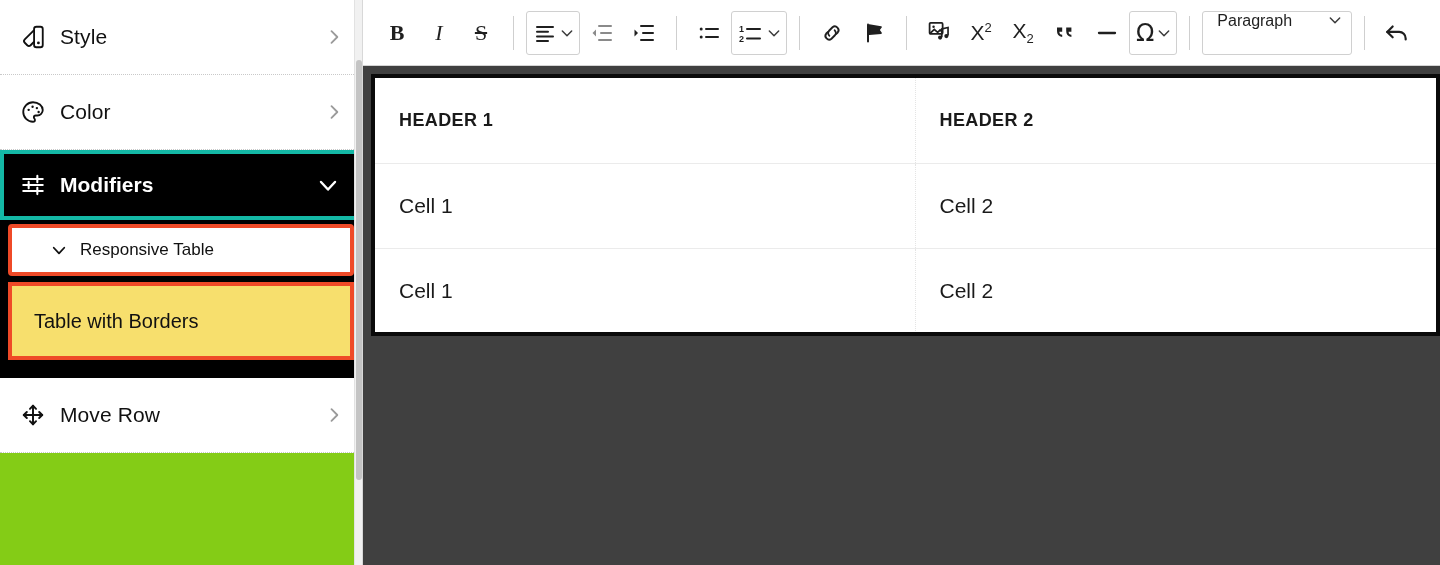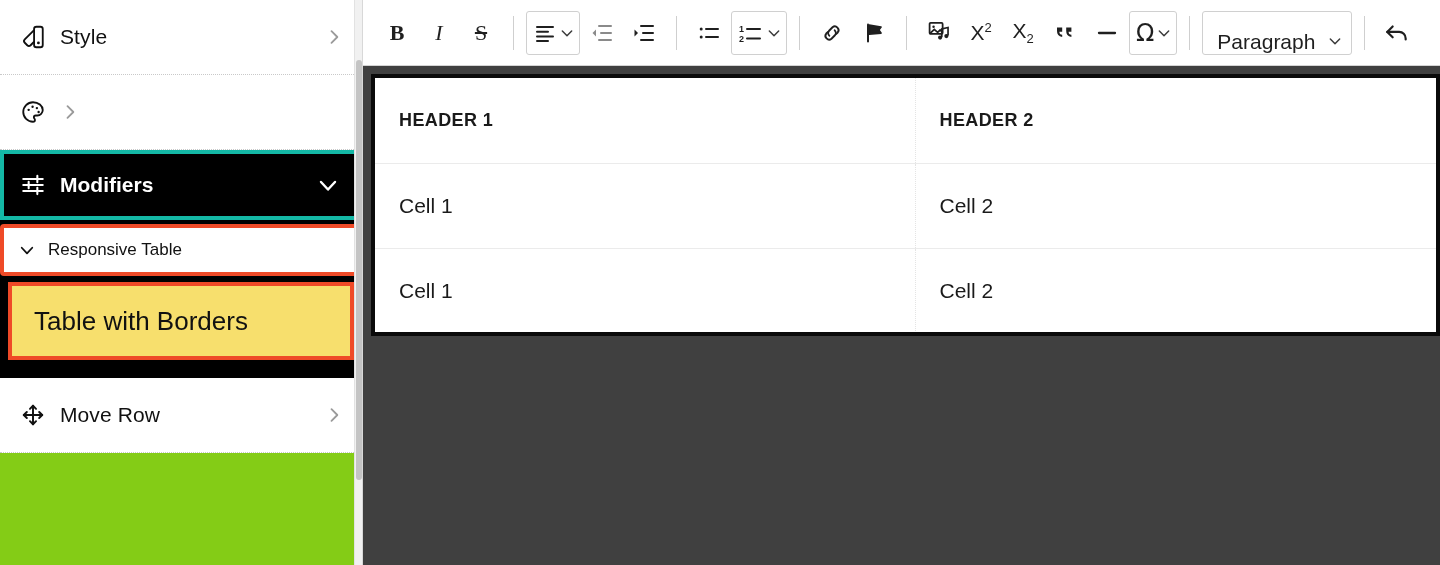--- a/index.html
+++ b/index.html
@@ -61,24 +61,25 @@
     gap: 14px;
   }
   .mod-row .lbl {
     font-size: 21px; color: #ffffff; font-weight: 700; flex: 1;
   }
   .chev-down-w { width: 24px; height: 24px; color:#ffffff; flex:0 0 auto;}
 
   
   .resp-outer { background: #000000; padding: 4px 0 0 0; }
   .resp-hl {
-    margin: 0 0;
+    margin: 0 8px;
     border: 4px solid #ef4a27;
     border-radius: 4px;
     background: #ffffff;
+    padding-left: 24px;
   }
   .resp-row {
     display: flex; align-items: center;
     height: 44px;
     background: #ffffff;
     border-radius: 2px;
     padding: 0 14px;
     gap: 12px;
   }
   .resp-row .lbl { font-size: 17px; color: #111111; font-weight: 400; }
@@ -92,21 +93,21 @@
     background: #f7df6d;
   }
   .opt-row {
     display: flex; align-items: center;
     height: 70px;
     background: #f7df6d;
     padding: 0 22px;
     border-bottom: 2px solid #1a1a1a;
   }
   .opt-row:last-child { border-bottom: none; }
-  .opt-row .lbl { font-size: 26px; color: #111111; }
+  .opt-row .lbl { font-size: 20px; color: #111111; }
 
   .black-gap { height: 18px; background:#000000; }
 
   
   #side-scroll {
     position:absolute; top:0; right:0; width: 8px; height: 565px;
     background:#f1f1f1; border-left:1px solid #e2e2e2;
   }
   #side-scroll .thumb {
     position:absolute; left:1px; top:60px; width:6px; height:420px;
@@ -149,25 +150,25 @@
     border-radius: 3px;
     background: #ffffff;
     padding: 0 4px 0 6px;
     gap: 2px;
     flex: 0 0 auto;
     cursor: pointer;
   }
   .tb-split .g { display:flex; align-items:center; justify-content:center; color:#1f1f1f; }
   .tb-split .cd { width: 16px; height: 16px; color: #3a3a3a; }
   .tb-dropdown {
-    display:flex; align-items:flex-end; justify-content:space-between;
+    display:flex; align-items:flex-start; justify-content:space-between;
     height: 44px; min-width: 150px;
     border: 1px solid #d0d0d0; border-radius: 3px;
     background:#fff; padding: 0 8px 0 14px; gap: 10px;
-    font-size: 21px; color:#1f1f1f; cursor:pointer;
+    font-size: 16px; color:#1f1f1f; cursor:pointer;
     flex: 0 0 auto;
   }
   .bold-g { font-weight: 700; font-size: 22px; font-family:"Liberation Serif", serif; }
   .ital-g { font-style: italic; font-size: 22px; font-family:"Liberation Serif", serif; }
   .strike-g { font-size: 22px; text-decoration: line-through; font-family:"Liberation Serif", serif;}
   .sup-g { font-size: 21px; }
   .sup-g sup, .sup-g sub { font-size: 13px; }
   .omega-g { font-size: 24px; font-family:"DejaVu Sans", sans-serif; }
 
   
@@ -223,20 +224,21 @@
     <div class="side-row">
       <span class="ico">
         <svg viewBox="0 0 24 24" width="26" height="26" fill="none" stroke="#111" stroke-width="1.7">
           <path d="M12 3a9 9 0 1 0 0 18c1.1 0 1.8-.8 1.8-1.7 0-.5-.2-.9-.5-1.2-.3-.3-.5-.7-.5-1.2 0-.9.8-1.7 1.7-1.7H16a5 5 0 0 0 5-5c0-3.9-4-7.2-9-7.2z"></path>
           <circle cx="8" cy="10" r="1.1" fill="#111" stroke="none"></circle>
           <circle cx="11.6" cy="7.2" r="1.1" fill="#111" stroke="none"></circle>
           <circle cx="15.6" cy="8.4" r="1.1" fill="#111" stroke="none"></circle>
           <circle cx="17.2" cy="12" r="1.1" fill="#111" stroke="none"></circle>
         </svg>
       </span>
+      <span class="lbl">Color</span>
       <span class="chev-right">
         <svg viewBox="0 0 24 24" width="20" height="20" fill="none" stroke="currentColor" stroke-width="2.2" stroke-linecap="round" stroke-linejoin="round">
             <polyline points="9 5 16 12 9 19"></polyline>
           </svg>
       </span>
     </div>
 
     <div class="modifiers-wrap">
       <div class="hl-red">
         <div class="mod-row">

